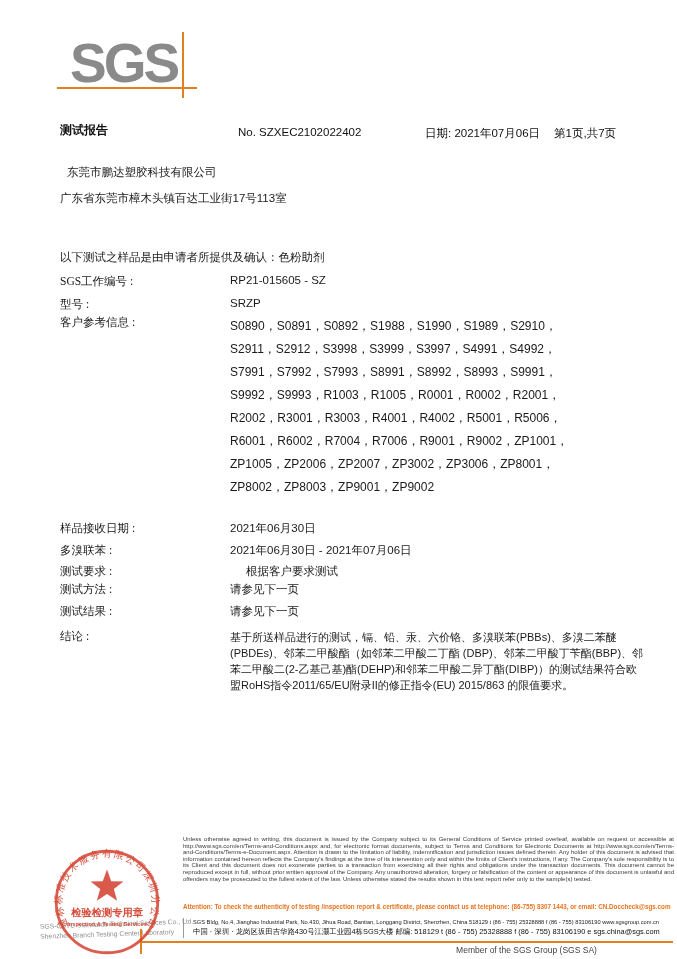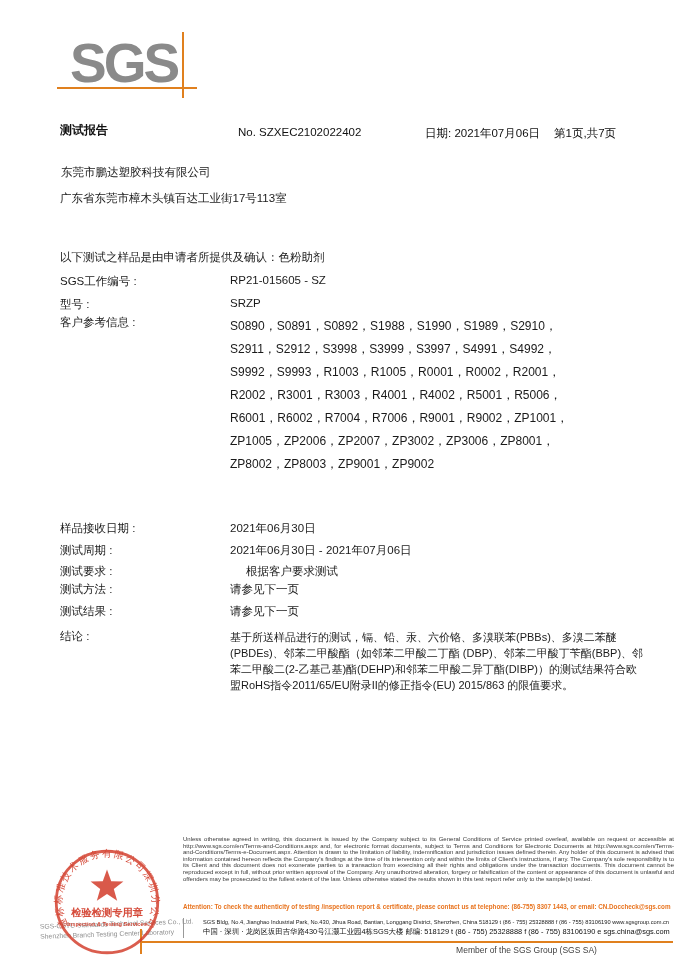--- a/index.html
+++ b/index.html
@@ -20,45 +20,45 @@
   .logo-hline { left:57px; top:87px; width:140px; height:2px; }
   .logo-vline { left:182px; top:32px; width:2px; height:66px; }
 
   
   .report-title { left:60px; top:122px; font-size:12px; font-weight:bold; color:#111; }
   .report-no    { left:238px; top:126px; font-size:11.5px; color:#111; }
   .date-page    { left:425px; top:126px; font-size:11.5px; color:#111; white-space:nowrap; }
   .date-page .gap { display:inline-block; width:14px; }
 
   
-  .applicant-name    { left:61px; top:165px; font-size:11.5px; }
+  .applicant-name    { left:67px; top:165px; font-size:11.5px; }
   .applicant-address { left:60px; top:191px; font-size:11.5px; }
 
   .sample-statement  { left:60px; top:250px; font-size:11.5px; }
 
   
-  .flabel { left:60px;  font-size:11.5px; white-space:nowrap; }
+  .flabel { left:60px;  font-size:11.5px; white-space:nowrap;font-family:Liberation Serif, serif; }
   .fvalue { left:230px; font-size:11.5px; white-space:nowrap; }
   .ref-lines { left:230px; top:315px; font-size:12px; }
   .ref-lines div { height:23px; line-height:23px; white-space:nowrap; }
   .conclusion-text {
     left:230px; top:629px; width:416px; font-size:11px;
     line-height:16px; white-space:normal;
   }
 
   
   .legal {
     left:183px; top:836px; width:491px; font-size:6px; line-height:6.6px;
     color:#3a3a3a; text-align:justify;
   }
   .attention {
     left:183px; top:903px; width:491px; font-size:6.3px; line-height:7px;
     font-weight:bold;
   }
-  .addr-block { left:183px; top:918px; width:491px; border-left:1.5px solid #999; padding-left:19px; }
+  .addr-block { left:183px; top:918px; width:491px; border-left:1.5px solid #999; padding-left:9px; }
   .addr-en { font-size:5.7px; color:#222; line-height:8px; white-space:nowrap; }
   .addr-cn { font-size:7.4px; color:#111; line-height:12px; white-space:nowrap; }
   .footer-hline { left:140px; top:941px; width:533px; height:2px; }
   .footer-vline { left:140px; top:929px; width:2px; height:25px; }
   .member-line { left:380px; top:945px; width:293px; text-align:center; font-size:8.5px; color:#3f3f3f; }
 
   .lab-lines {
     left:40px; top:919px; width:160px; color:#8f8f8f; font-size:6.8px;
     line-height:9.5px; transform:rotate(-2deg);
   }
@@ -85,31 +85,32 @@
 <div class="abs flabel" style="top:274px;">SGS工作编号 :</div>
 <div class="abs fvalue" style="top:274px;">RP21-015605 - SZ</div>
 
 <div class="abs flabel" style="top:297px;">型号 :</div>
 <div class="abs fvalue" style="top:297px;">SRZP</div>
 
 <div class="abs flabel" style="top:315px;">客户参考信息 :</div>
 <div class="abs ref-lines">
   <div>S0890，S0891，S0892，S1988，S1990，S1989，S2910，</div>
   <div>S2911，S2912，S3998，S3999，S3997，S4991，S4992，</div>
+  <div>S7991，S7992，S7993，S8991，S8992，S8993，S9991，</div>
   <div>S9992，S9993，R1003，R1005，R0001，R0002，R2001，</div>
   <div>R2002，R3001，R3003，R4001，R4002，R5001，R5006，</div>
   <div>R6001，R6002，R7004，R7006，R9001，R9002，ZP1001，</div>
   <div>ZP1005，ZP2006，ZP2007，ZP3002，ZP3006，ZP8001，</div>
   <div>ZP8002，ZP8003，ZP9001，ZP9002</div>
 </div>
 
 <div class="abs flabel" style="top:521px;">样品接收日期 :</div>
 <div class="abs fvalue" style="top:521px;">2021年06月30日</div>
 
-<div class="abs flabel" style="top:543px;">测试周期 :</div>
+<div class="abs flabel" style="top:543px;">多溴联苯 :</div>
 <div class="abs fvalue" style="top:543px;">2021年06月30日 - 2021年07月06日</div>
 
 <div class="abs flabel" style="top:564px;">测试要求 :</div>
 <div class="abs fvalue" style="top:564px;margin-left:16px;">根据客户要求测试</div>
 
 <div class="abs flabel" style="top:582px;">测试方法 :</div>
 <div class="abs fvalue" style="top:582px;">请参见下一页</div>
 
 <div class="abs flabel" style="top:604px;">测试结果 :</div>
 <div class="abs fvalue" style="top:604px;">请参见下一页</div>

